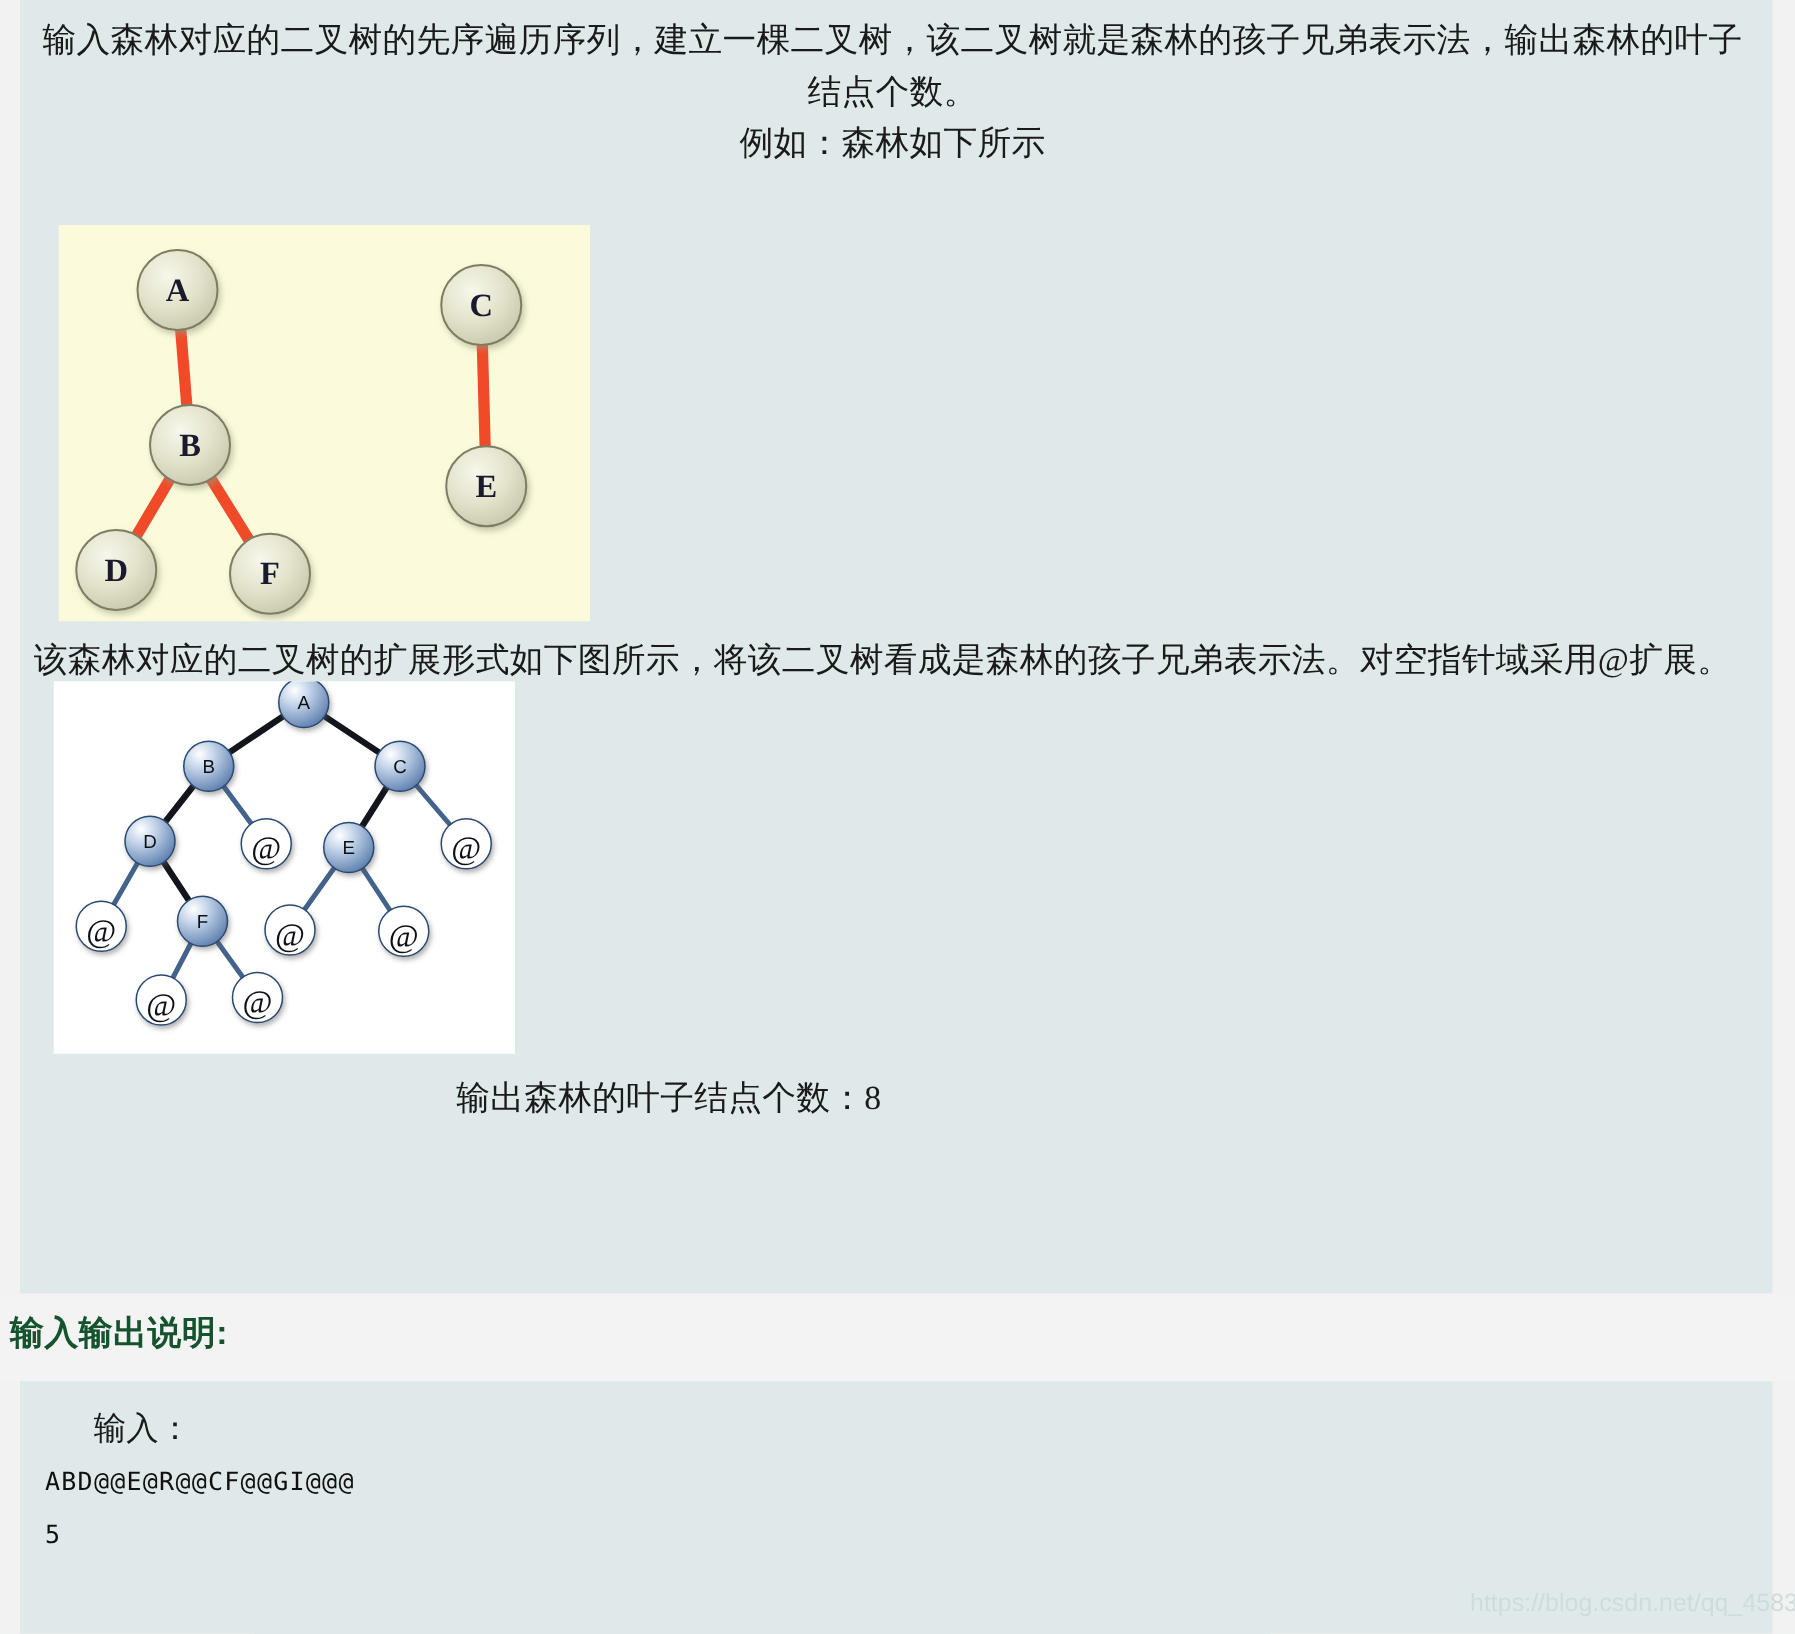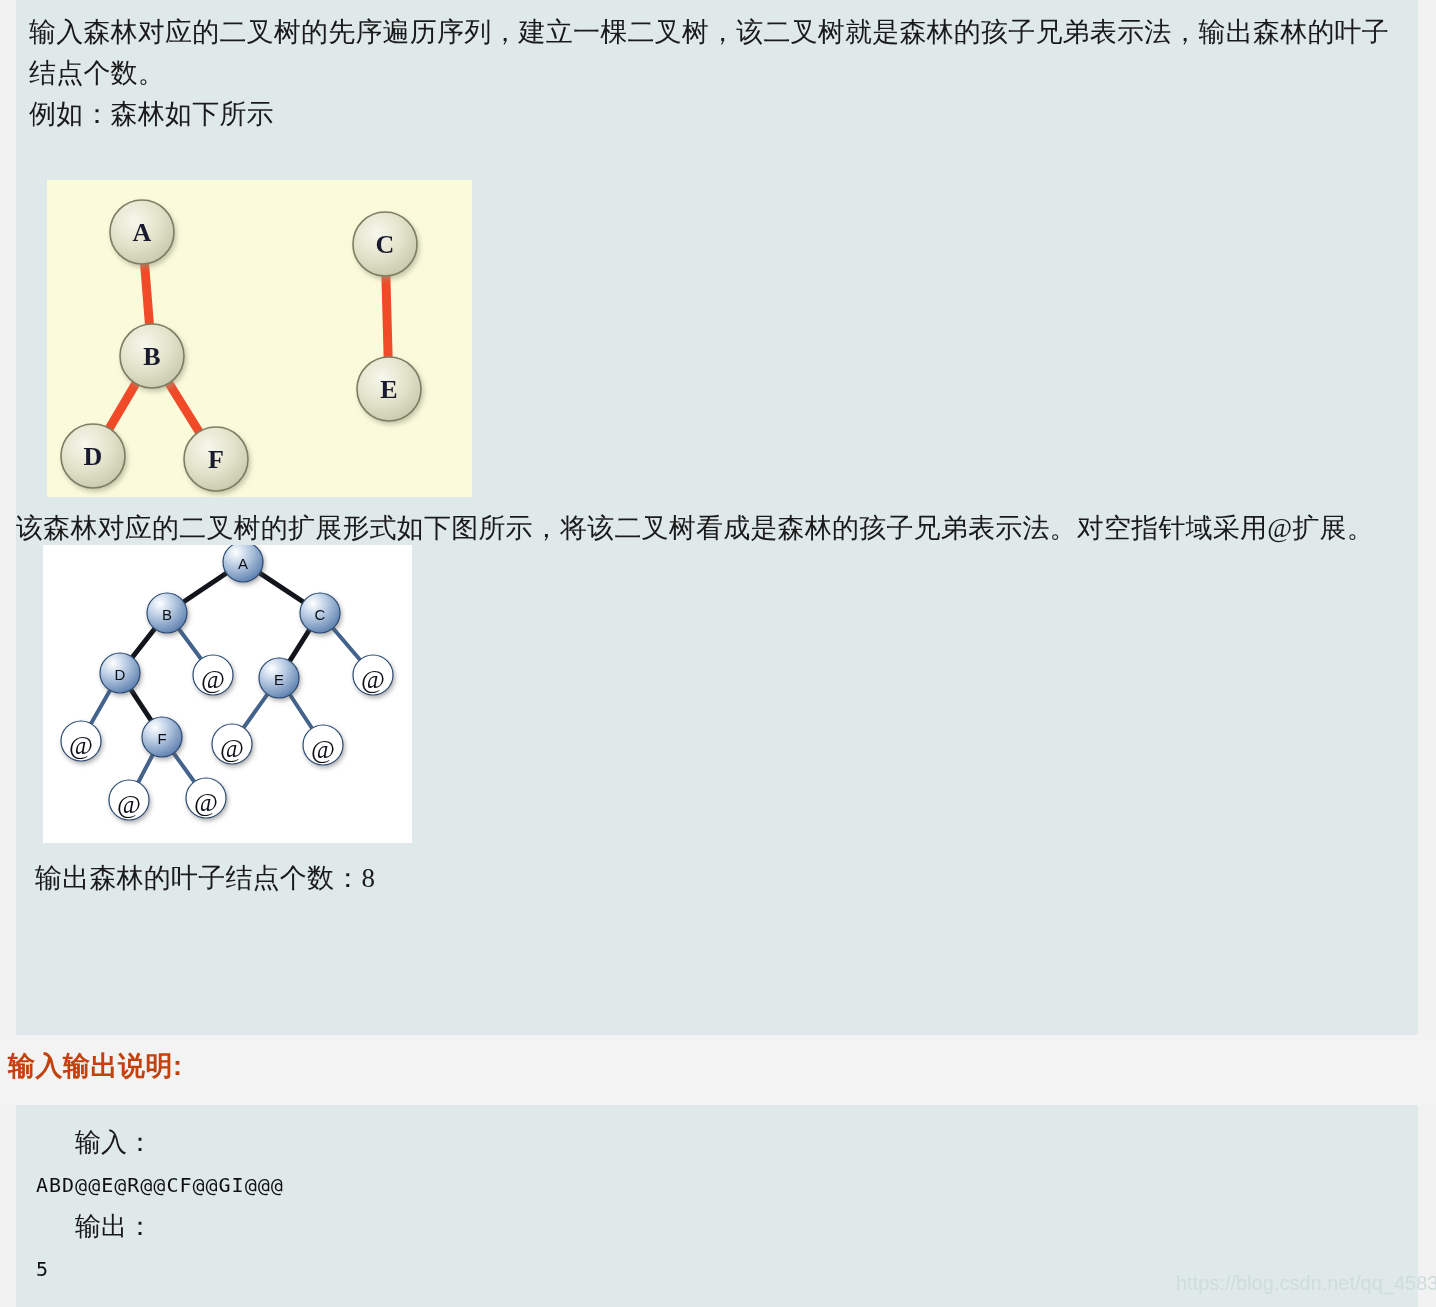--- a/index.html
+++ b/index.html
@@ -42,20 +42,21 @@
     height: 202px;
   }
 
   
   .para {
     font-family: "Liberation Serif", "DejaVu Serif", serif;
     font-size: 27px;
     line-height: 41px;
     color: #1a1a1a;
     letter-spacing: 0.2px;
+    text-align: center;
   }
   #intro {
     position: absolute;
     left: 29px;
     top: 12px;
     width: 1370px;
   }
   #expand-line {
     position: absolute;
     left: 16px;
@@ -70,21 +71,21 @@
   }
 
   
   #io-heading {
     position: absolute;
     left: 8px;
     top: 1048px;
     font-family: "Liberation Sans", sans-serif;
     font-weight: bold;
     font-size: 27px;
-    color: #c2410c;
+    color: #14532d;
     letter-spacing: 0.5px;
   }
 
   
   #io-body {
     position: absolute;
     left: 36px;
     top: 1122px;
     width: 900px;
   }
@@ -290,17 +291,16 @@
   <div>输出森林的叶子结点个数：8</div>
 </div>
 
 <div id="io-heading-band"></div>
 <div id="io-heading">输入输出说明:</div>
 
 <div class="panel" id="io-panel"></div>
 <div id="io-body">
   <div class="t">输入：</div>
   <div class="code">ABD@@E@R@@CF@@GI@@@</div>
-  <div class="t">输出：</div>
   <div class="code">5</div>
 </div>
 
 <div id="watermark">https://blog.csdn.net/qq_45830875</div>
 
 </body></html>

